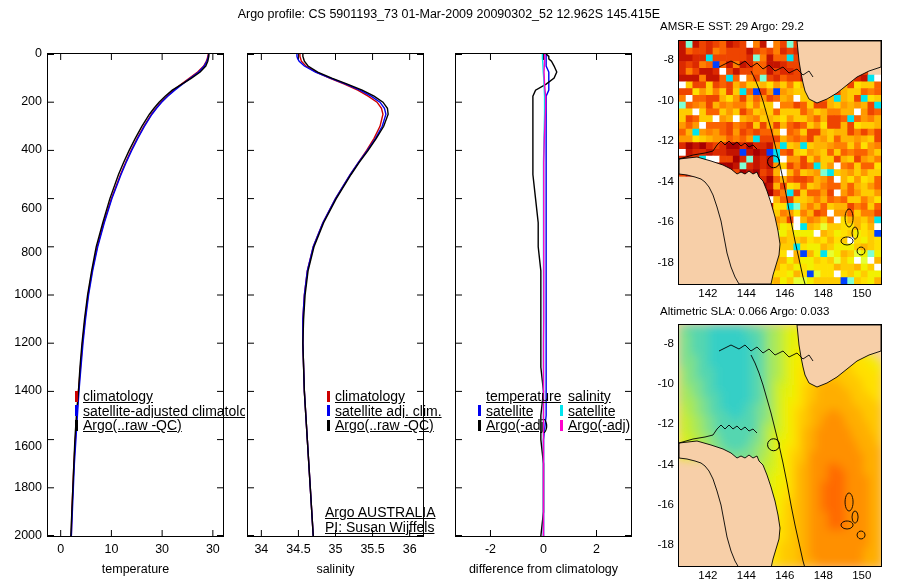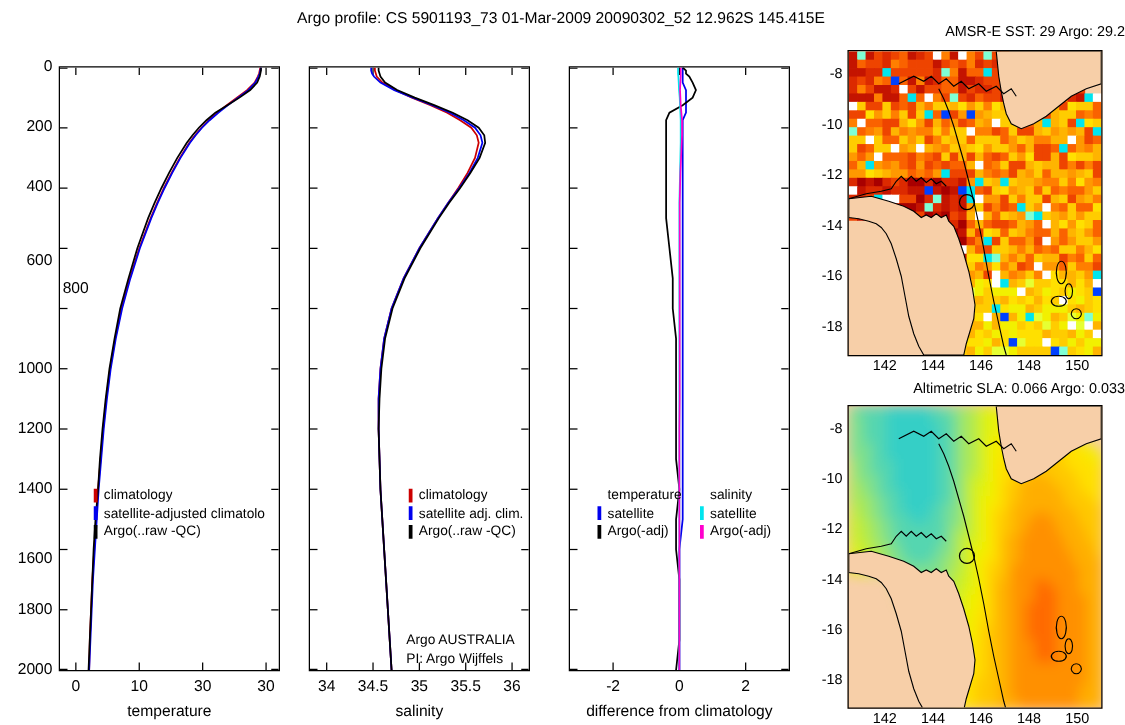--- a/index.html
+++ b/index.html
@@ -8,26 +8,26 @@
   .abs{position:absolute;}
   
   #title-block{left:0;top:6px;width:660px;text-align:right;font-size:12.5px;line-height:17px;}
   
   .panel{position:absolute;border:1px solid #000;background:#fff;box-sizing:border-box;}
   .panel svg{display:block;}
   .tick-lbl{font-size:12.5px;text-align:center;position:absolute;white-space:nowrap;}
   .ylbl{font-size:12.5px;position:absolute;text-align:right;white-space:nowrap;}
   .axis-name{font-size:12.5px;position:absolute;text-align:center;white-space:nowrap;}
   
-  .legend{position:absolute;font-size:11px;line-height:14.5px;white-space:nowrap;}
+  .legend{position:absolute;font-size:14px;line-height:14.5px;white-space:nowrap;text-decoration:underline;}
   .legend .row{display:flex;align-items:center;height:14.5px;}
   .swatch{display:inline-block;width:3px;height:11px;margin-right:5px;flex:0 0 auto;}
   .legend .txt{overflow:hidden;}
   
-  .maptitle{position:absolute;font-size:11.5px;text-align:right;white-space:nowrap;}
+  .maptitle{position:absolute;font-size:11.5px;text-align:left;white-space:nowrap;}
   .mapbox{position:absolute;border:1px solid #000;box-sizing:border-box;overflow:hidden;background:#f7cfa8;}
   .mtick{position:absolute;font-size:11.5px;white-space:nowrap;}
 </style>
 </head>
 <body>
 
 <div class="abs" id="title-block">
   <div>Argo profile: CS 5901193_73 01-Mar-2009 20090302_52 12.962S 145.415E</div>
 </div>
 
@@ -69,21 +69,21 @@
     <polyline id="t-sat" fill="none" stroke="#0000ee" stroke-width="1.4" points="160.80,0.00 160.29,2.41 159.78,4.82 158.77,7.23 156.23,12.05 150.65,18.07 142.54,24.10 134.42,30.13 126.81,36.15 119.71,42.17 113.62,48.20 108.55,54.23 103.99,60.25 96.38,72.30 89.78,84.35 83.70,96.40 78.12,108.45 73.04,120.50 63.91,144.60 56.30,168.70 49.71,192.80 44.64,216.90 40.58,241.00 37.54,265.10 35.00,289.20 32.97,313.30 30.94,337.40 29.42,361.50 27.90,385.60 26.38,409.70 25.36,433.80 24.35,457.90 23.33,482.00"></polyline>
     <polyline id="t-argo" fill="none" stroke="#000000" stroke-width="1.4" points="160.80,0.00 160.80,2.41 160.29,4.82 159.78,7.23 157.75,12.05 152.17,18.07 143.55,24.10 133.91,30.13 124.28,36.15 117.17,42.17 111.09,48.20 106.01,54.23 101.45,60.25 93.84,72.30 87.25,84.35 81.16,96.40 75.58,108.45 70.51,120.50 61.88,144.60 54.78,168.70 48.19,192.80 43.62,216.90 39.57,241.00 36.52,265.10 33.99,289.20 31.96,313.30 30.43,337.40 28.41,361.50 26.88,385.60 25.87,409.70 24.86,433.80 23.84,457.90 22.83,482.00"></polyline>
   </svg>
 </div>
 
 <div id="ylabels">
     <div class="ylbl" style="left: 0px; width: 42px; top: 46px;">0</div>
     <div class="ylbl" style="left: 0px; width: 42px; top: 94.2px;">200</div>
     <div class="ylbl" style="left: 0px; width: 42px; top: 142.4px;">400</div>
     <div class="ylbl" style="left: 0px; width: 42px; top: 201px;">600</div>
-    <div class="ylbl" style="left: 0px; width: 42px; top: 223px; padding-left: 29px;">800</div>
+    <div class="ylbl" style="left: 0px; width: 42px; top: 245px;">800</div>
     <div class="ylbl" style="left: 0px; width: 42px; top: 287px;">1000</div>
     <div class="ylbl" style="left: 0px; width: 42px; top: 335.2px;">1200</div>
     <div class="ylbl" style="left: 0px; width: 42px; top: 383.4px;">1400</div>
     <div class="ylbl" style="left: 0px; width: 42px; top: 439px;">1600</div>
     <div class="ylbl" style="left: 0px; width: 42px; top: 479.8px;">1800</div>
     <div class="ylbl" style="left: 0px; width: 42px; top: 528px;">2000</div>
   </div>
 
 <div id="t-xlabels">
     <div class="tick-lbl" style="left: 34.6812px; top: 542px; width: 52px;">0</div>
@@ -168,21 +168,21 @@
       <span class="txt">satellite adj. clim.</span>
     </div>
   <div class="row">
       <span class="swatch" style="background:#000000"></span>
       <span class="txt">Argo(..raw -QC)</span>
     </div>
 </div>
 
 <div class="legend" style="left:325px;top:505px;">
   <div>Argo AUSTRALIA</div>
-  <div>PI: Argo Wijffels</div>
+  <div>PI: Susan Wijffels</div>
 </div>
 
 <div class="panel" id="panel-difference" style="left:455px;top:53px;width:177px;height:484px;">
   <svg width="175" height="482" viewBox="0 0 175 482">
     <g id="d-ticks" stroke="#000" stroke-width="1">
         <line x1="34.46969696969697" y1="482" x2="34.46969696969697" y2="476"></line>
         <line x1="34.46969696969697" y1="0" x2="34.46969696969697" y2="6"></line>
         <line x1="87.5" y1="482" x2="87.5" y2="476"></line>
         <line x1="87.5" y1="0" x2="87.5" y2="6"></line>
         <line x1="140.53030303030303" y1="482" x2="140.53030303030303" y2="476"></line>

